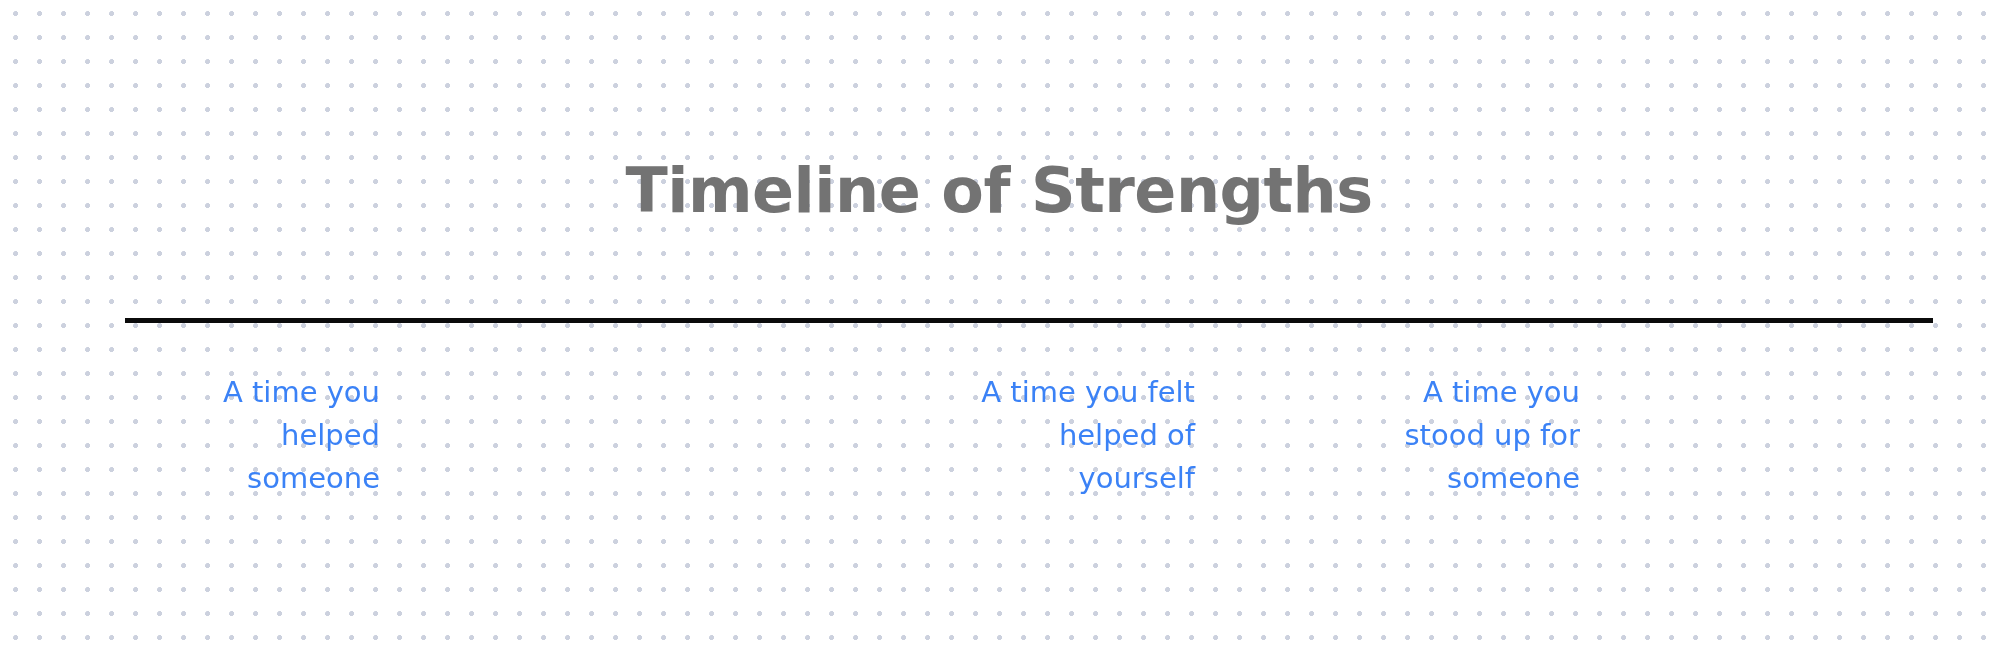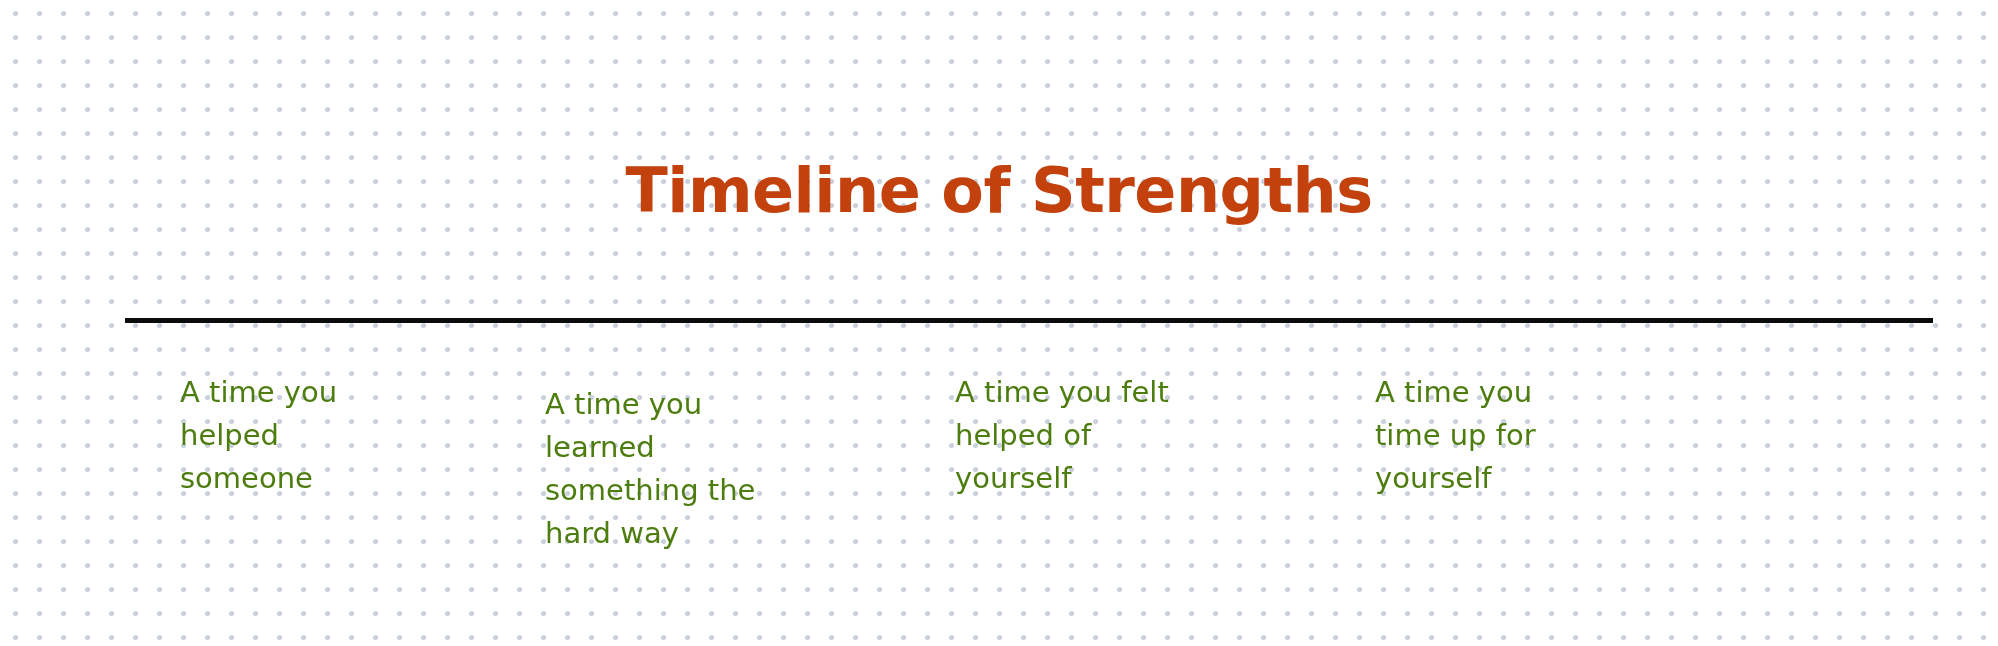--- a/index.html
+++ b/index.html
@@ -34,21 +34,21 @@
   #title {
     position: absolute;
     left: 0;
     top: 155px;
     width: 1998px;
     text-align: center;
     font-family: "DejaVu Sans", "Liberation Sans", sans-serif;
     font-size: 62px;
     font-weight: bold;
     letter-spacing: -0.5px;
-    color: #c2410c;
+    color: #737373;
     line-height: 72px;
     white-space: nowrap;
   }
   #timeline-axis {
     position: absolute;
     left: 125px;
     top: 318px;
     width: 1808px;
     height: 5px;
     background-color: #0b0b0b;
@@ -62,22 +62,22 @@
   }
   .milestone {
     position: absolute;
     top: 0;
   }
   .milestone-label {
     font-family: "DejaVu Sans", "Liberation Sans", sans-serif;
     font-size: 29px;
     font-weight: 400;
     line-height: 43px;
-    color: #4d7c0f;
-    text-align: left;
+    color: #3b82f6;
+    text-align: right;
     letter-spacing: 0px;
   }
   .m0 { left: 180px;  width: 200px; }
   .m1 { left: 545px;  width: 215px; padding-top: 12px; }
   .m2 { left: 955px;  width: 240px; }
   .m3 { left: 1375px; width: 205px; }
   .m4 { left: 1720px; width: 220px; }
 </style>
 </head>
 <body>
@@ -89,28 +89,25 @@
   <div id="title">Timeline of Strengths</div>
 
   <div id="timeline-axis"></div>
 
   <div id="milestones">
 
     <div class="milestone m0">
       <div class="milestone-label">A time you helped someone</div>
     </div>
 
-    <div class="milestone m1">
-      <div class="milestone-label">A time you learned something the hard way</div>
-    </div>
 
     <div class="milestone m2">
       <div class="milestone-label">A time you felt helped of yourself</div>
     </div>
 
     <div class="milestone m3">
-      <div class="milestone-label">A time you time up for yourself</div>
+      <div class="milestone-label">A time you stood up for someone</div>
     </div>
 
 
   </div>
 
 </div>
 
 </body></html>

